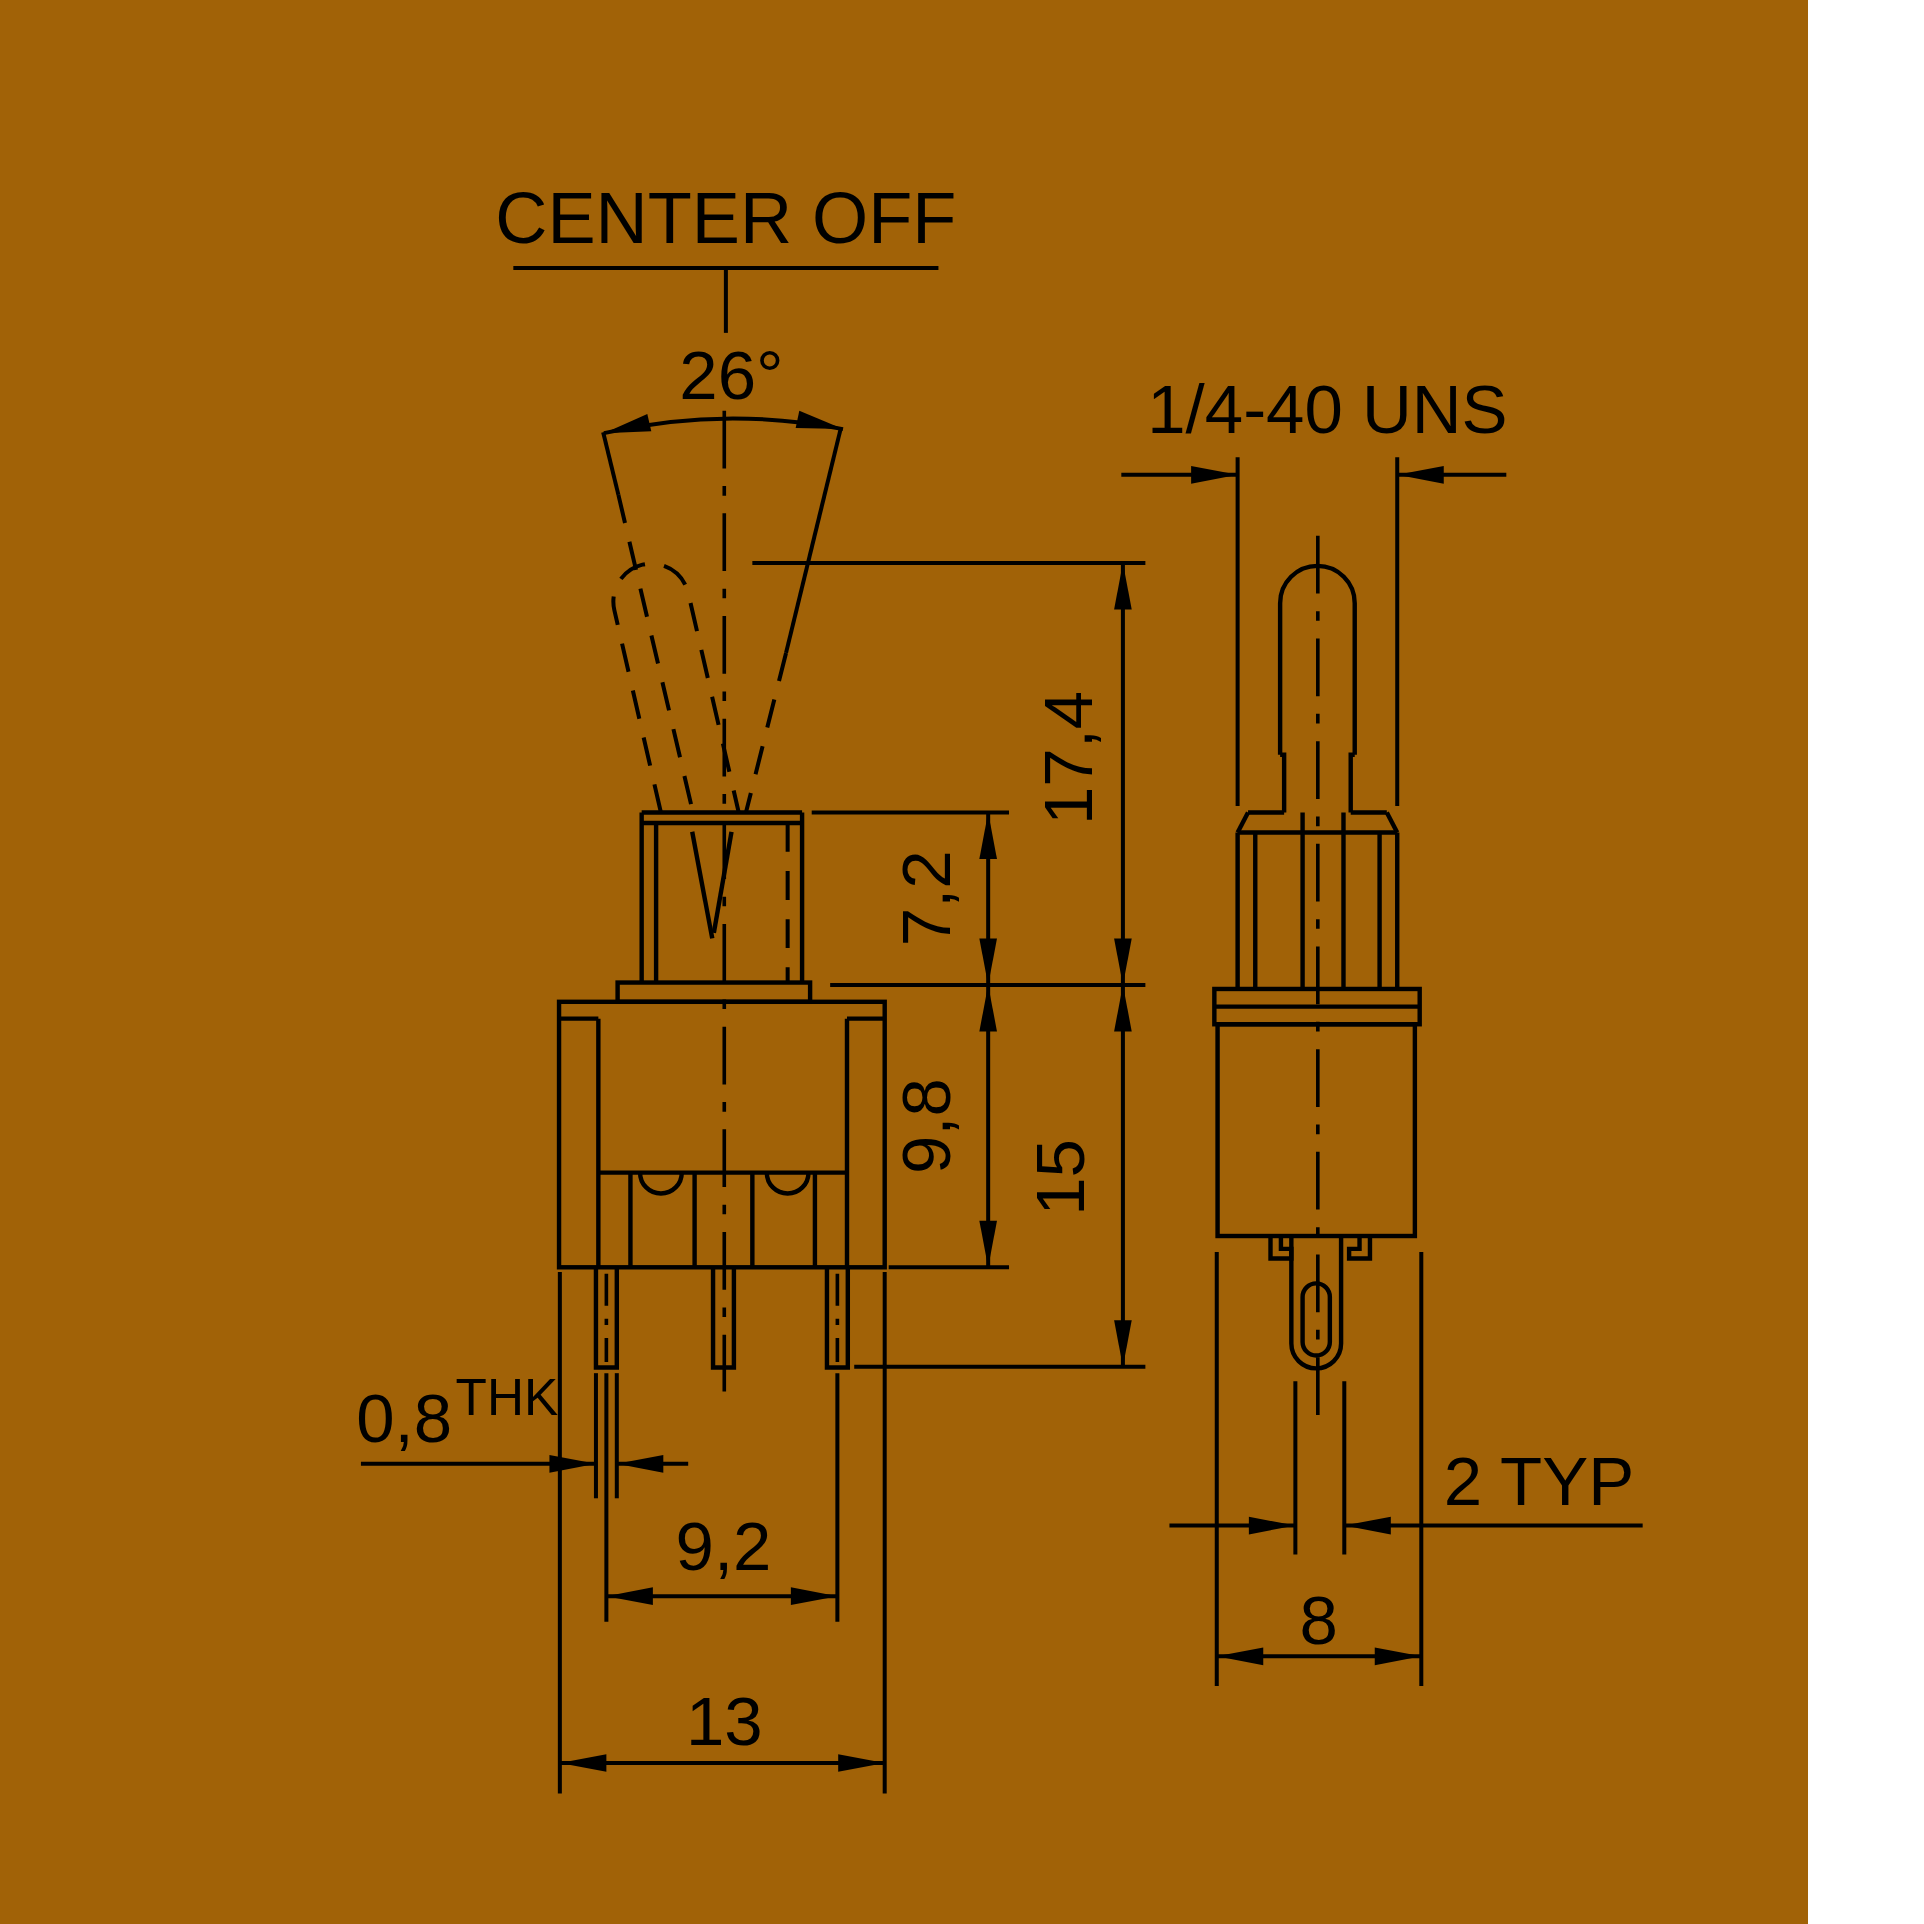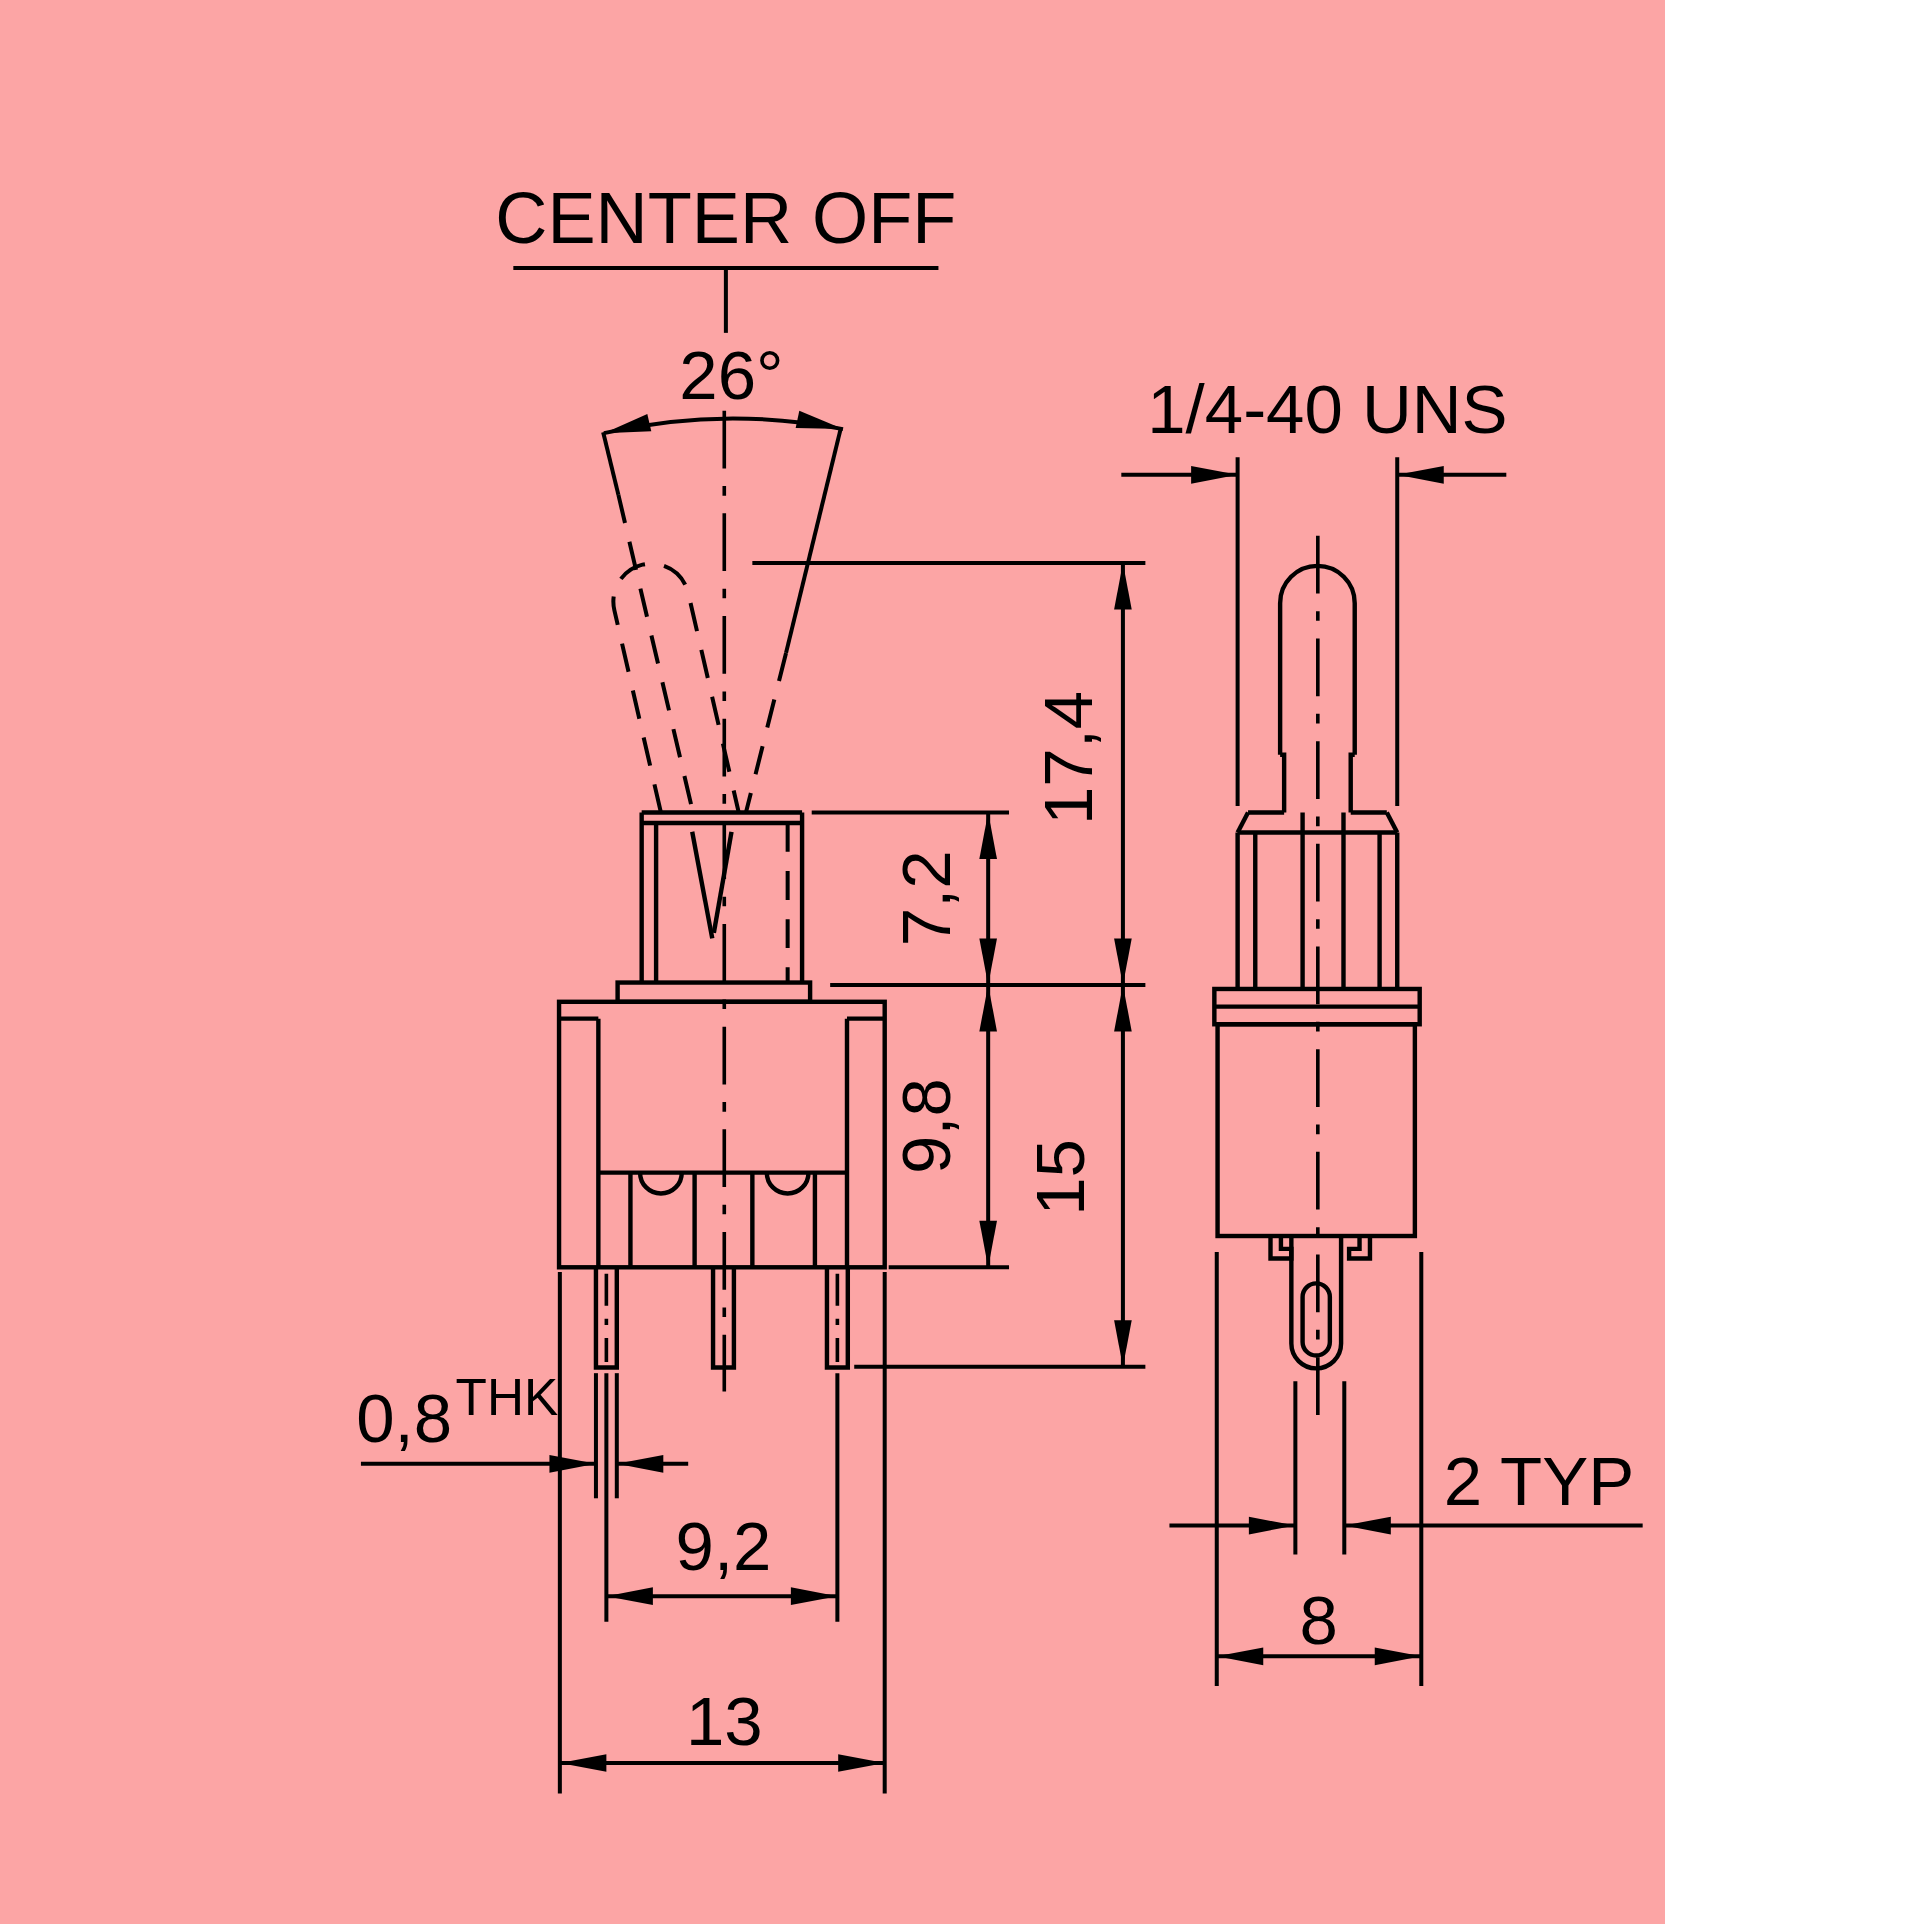--- a/index.html
+++ b/index.html
@@ -1,16 +1,16 @@
 <!DOCTYPE html>
 <html style="font-size:13px"><head>
 <meta charset="utf-8">
 <style>
   html,body{margin:0;padding:0;background:#ffffff;}
-  .stage{width:1665px;height:1925px;position:relative;background:#fca5a5;}
+  .stage{width:1808px;height:1925px;position:relative;background:#a16207;}
   svg{display:block;}
   .t{font-family:"Liberation Sans","DejaVu Sans",sans-serif;fill:#000;}
   .t-title{font-size:90px;}
   .t-dim{font-size:86px;}
   .t-sup{font-size:64px;}
   .ln{stroke:#000;stroke-width:5.5;fill:none;}
   .ln-thin{stroke:#000;stroke-width:5;fill:none;}
   .ln-dash{stroke:#000;stroke-width:5;fill:none;stroke-dasharray:36 24;}
   .ln-center{stroke:#000;stroke-width:4.5;fill:none;stroke-dasharray:72 22 12 22;}
   .ln-center-s{stroke:#000;stroke-width:4.5;fill:none;stroke-dasharray:40 16 8 16;}

